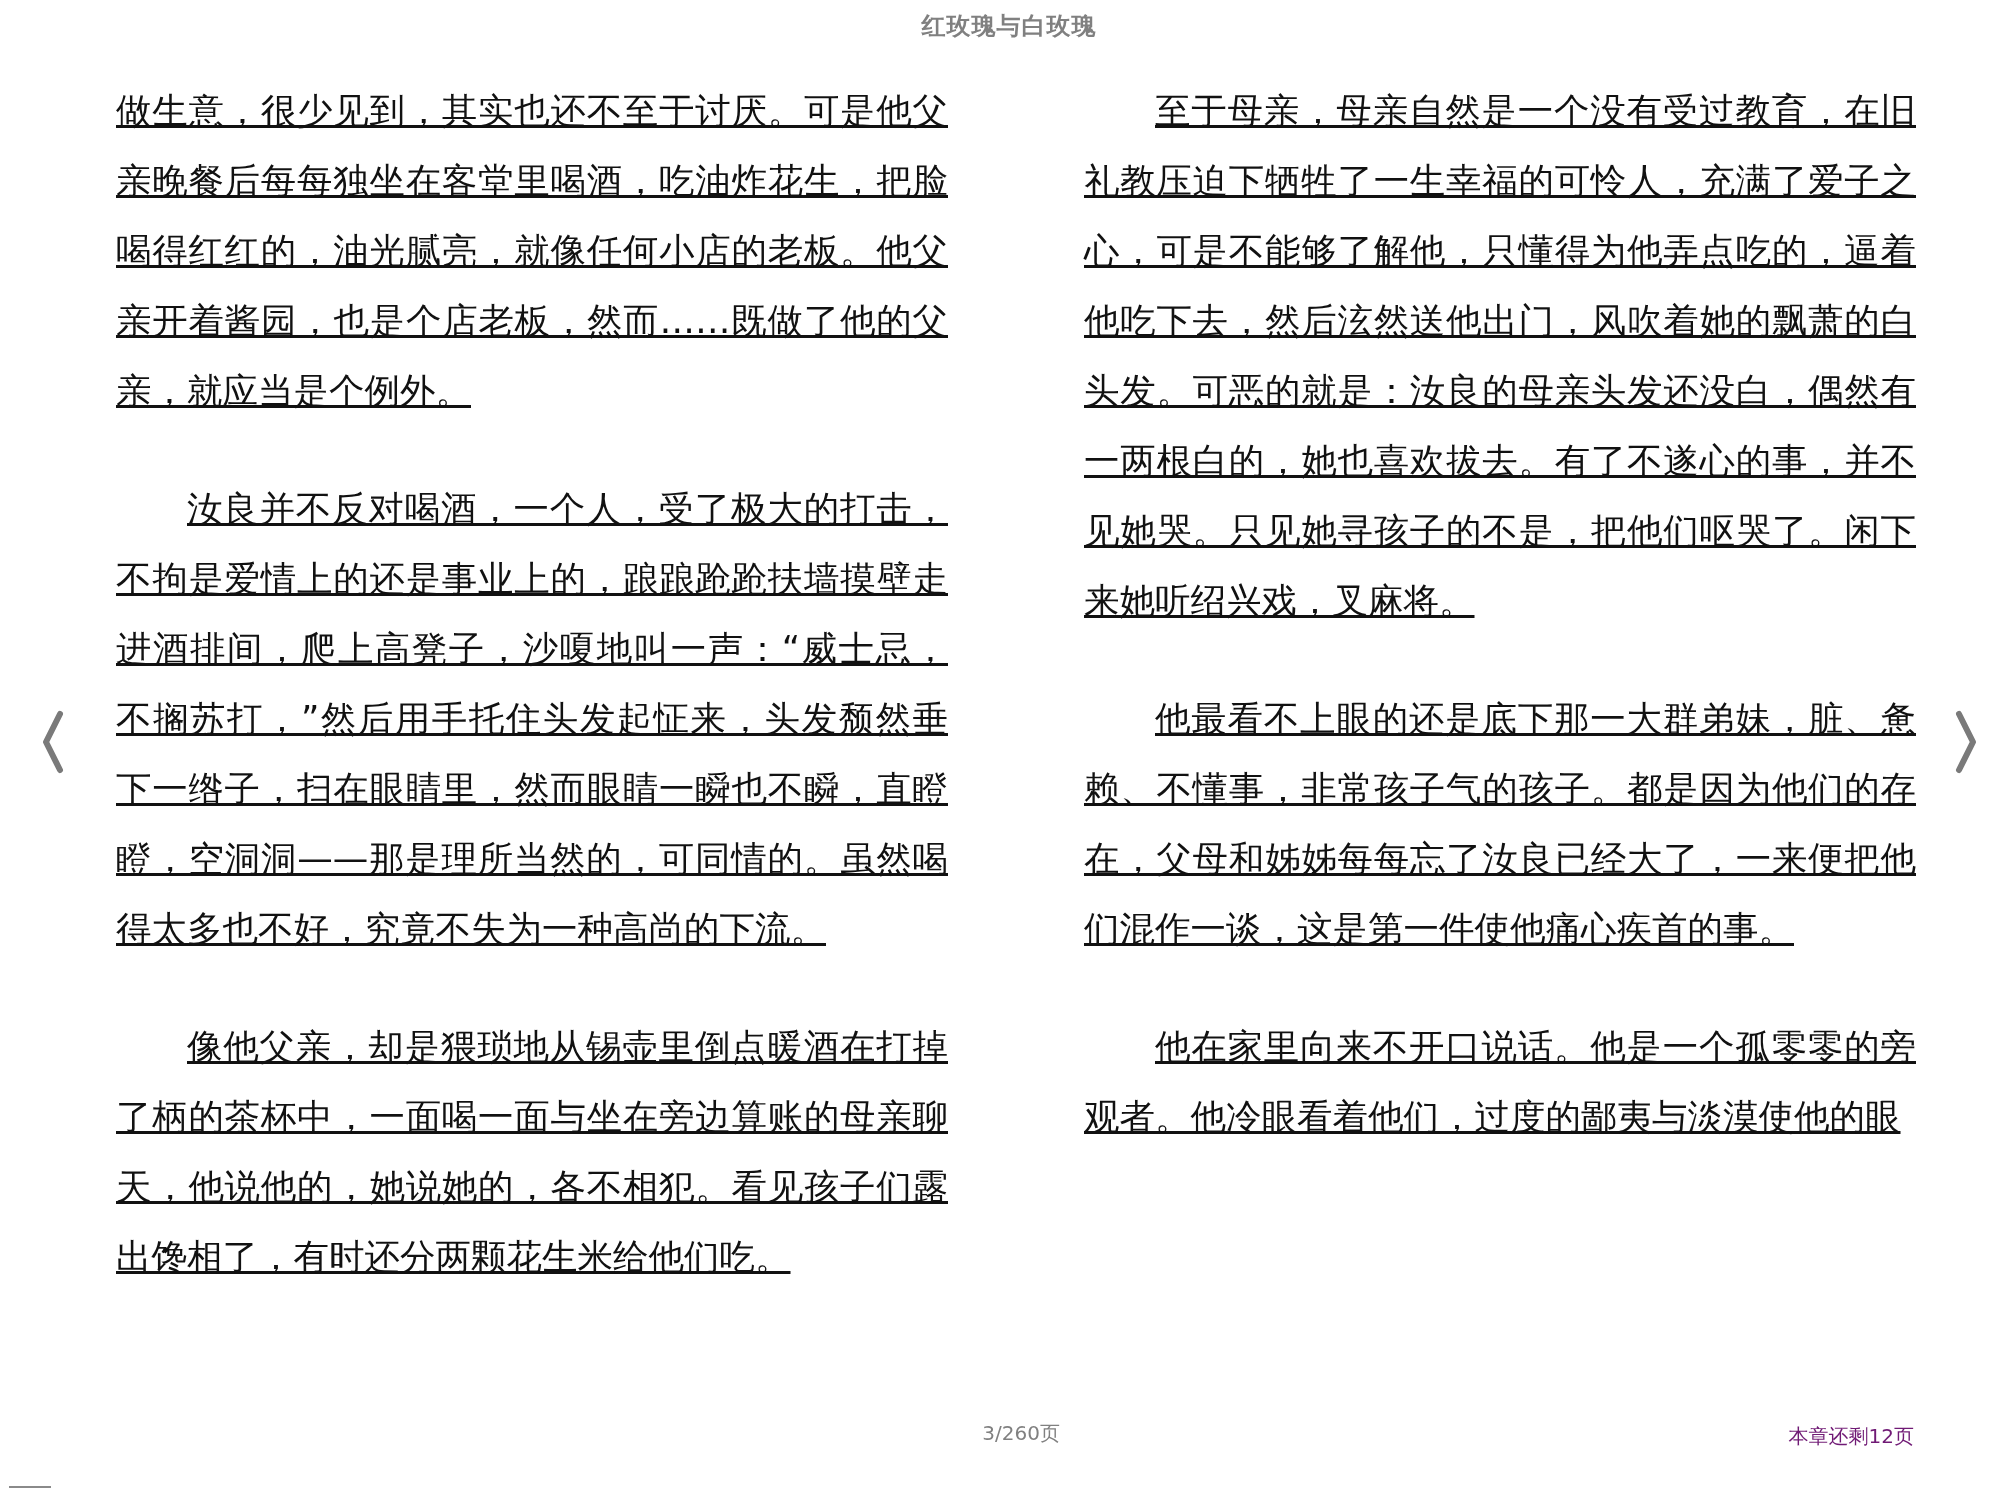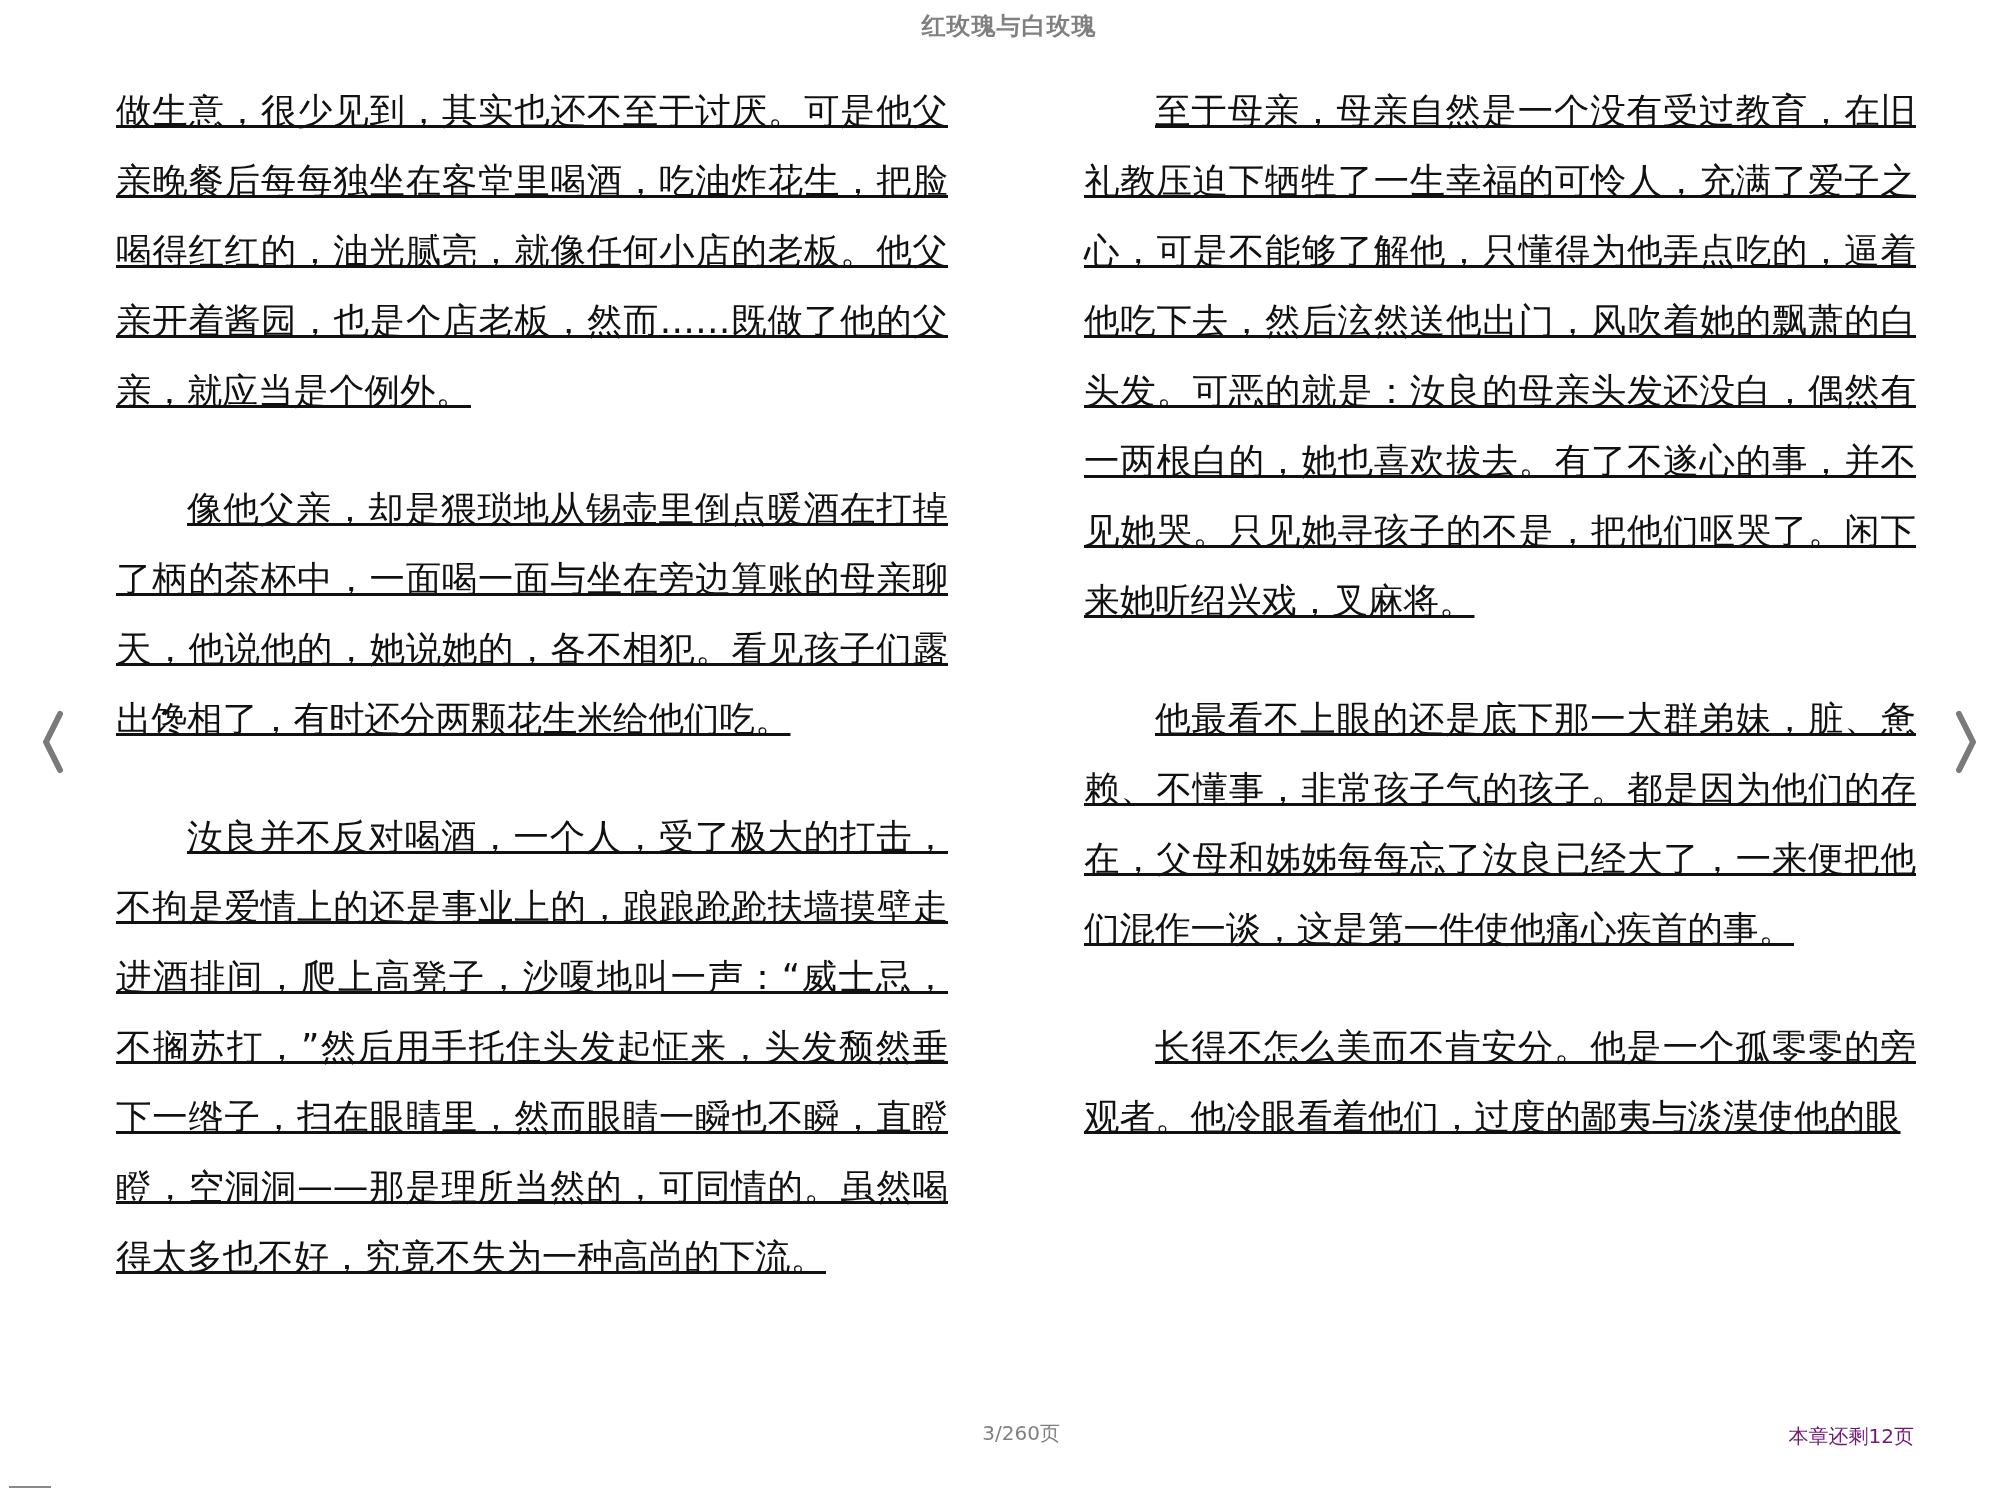--- a/index.html
+++ b/index.html
@@ -91,28 +91,28 @@
 <div class="book-title">红玫瑰与白玫瑰</div>
 
 <div class="nav-arrow prev">
   <svg width="40" height="72" viewBox="0 0 40 72">
     <polyline points="28,8 14,36 28,64" fill="none" stroke="#7a7a7a" stroke-width="6" stroke-linecap="round" stroke-linejoin="round"></polyline>
   </svg>
 </div>
 
 <div class="column left">
   <p class="cont">做生意，很少见到，其实也还不至于讨厌。可是他父亲晚餐后每每独坐在客堂里喝酒，吃油炸花生，把脸喝得红红的，油光腻亮，就像任何小店的老板。他父亲开着酱园，也是个店老板，然而……既做了他的父亲，就应当是个例外。</p>
+  <p class="indent">汝良并不反对喝酒，一个人，受了极大的打击，不拘是爱情上的还是事业上的，踉踉跄跄扶墙摸壁走进酒排间，爬上高凳子，沙嗄地叫一声：“威士忌，不搁苏打，”然后用手托住头发起怔来，头发颓然垂下一绺子，扫在眼睛里，然而眼睛一瞬也不瞬，直瞪瞪，空洞洞——那是理所当然的，可同情的。虽然喝得太多也不好，究竟不失为一种高尚的下流。</p>
   <p class="indent">像他父亲，却是猥琐地从锡壶里倒点暖酒在打掉了柄的茶杯中，一面喝一面与坐在旁边算账的母亲聊天，他说他的，她说她的，各不相犯。看见孩子们露出馋相了，有时还分两颗花生米给他们吃。</p>
-  <p class="indent">汝良并不反对喝酒，一个人，受了极大的打击，不拘是爱情上的还是事业上的，踉踉跄跄扶墙摸壁走进酒排间，爬上高凳子，沙嗄地叫一声：“威士忌，不搁苏打，”然后用手托住头发起怔来，头发颓然垂下一绺子，扫在眼睛里，然而眼睛一瞬也不瞬，直瞪瞪，空洞洞——那是理所当然的，可同情的。虽然喝得太多也不好，究竟不失为一种高尚的下流。</p>
 </div>
 
 <div class="column right">
   <p class="indent">至于母亲，母亲自然是一个没有受过教育，在旧礼教压迫下牺牲了一生幸福的可怜人，充满了爱子之心，可是不能够了解他，只懂得为他弄点吃的，逼着他吃下去，然后泫然送他出门，风吹着她的飘萧的白头发。可恶的就是：汝良的母亲头发还没白，偶然有一两根白的，她也喜欢拔去。有了不遂心的事，并不见她哭。只见她寻孩子的不是，把他们呕哭了。闲下来她听绍兴戏，叉麻将。</p>
   <p class="indent">他最看不上眼的还是底下那一大群弟妹，脏、惫赖、不懂事，非常孩子气的孩子。都是因为他们的存在，父母和姊姊每每忘了汝良已经大了，一来便把他们混作一谈，这是第一件使他痛心疾首的事。</p>
-  <p class="indent">长得不怎么美而不肯安分。他是一个孤零零的旁观者。他冷眼看着他们，过度的鄙夷与淡漠使他的眼</p>
+  <p class="indent">他在家里向来不开口说话。他是一个孤零零的旁观者。他冷眼看着他们，过度的鄙夷与淡漠使他的眼</p>
 </div>
 
 <div class="nav-arrow next">
   <svg width="40" height="72" viewBox="0 0 40 72">
     <polyline points="12,8 26,36 12,64" fill="none" stroke="#7a7a7a" stroke-width="6" stroke-linecap="round" stroke-linejoin="round"></polyline>
   </svg>
 </div>
 
 <div class="page-indicator">3/260页</div>
 <div class="chapter-remaining">本章还剩12页</div>

